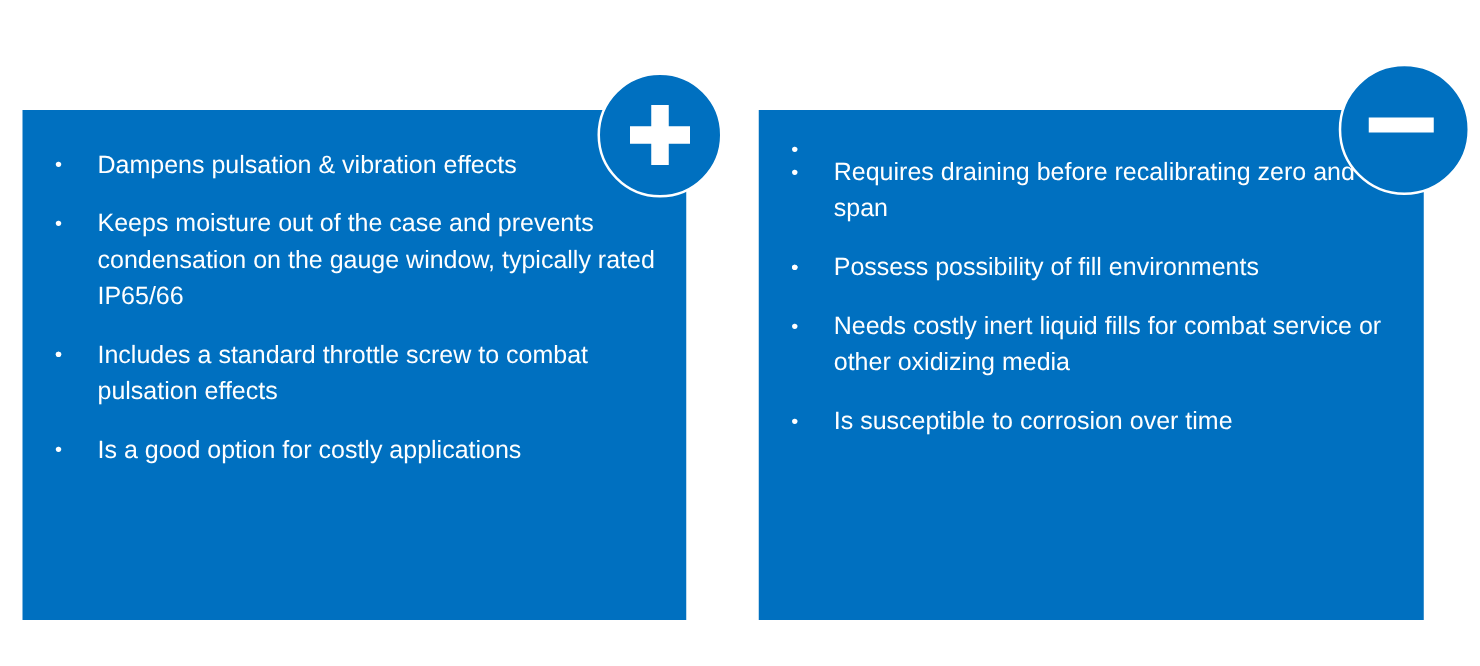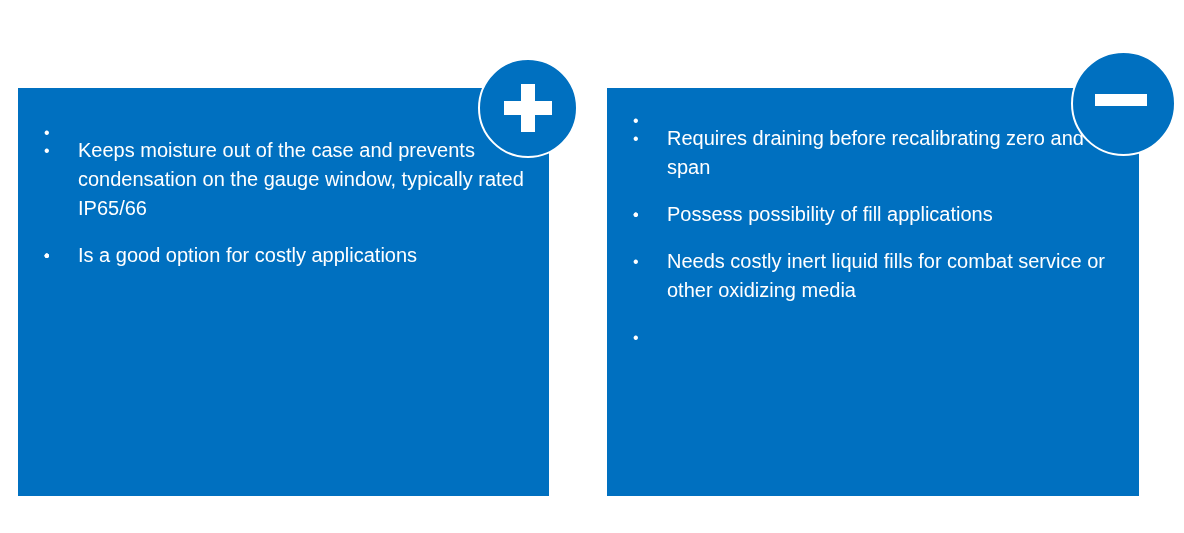--- a/index.html
+++ b/index.html
@@ -18,37 +18,37 @@
   .circle.minus { left:1071px; top:51px; width:105px; height:105px; }
   .plus .bar-h { position:absolute; left:24px; top:41px; width:48px; height:14px; background:#fff; }
   .plus .bar-v { position:absolute; left:41px; top:24px; width:14px; height:48px; background:#fff; }
   .minus .bar-h { position:absolute; left:22px; top:41px; width:52px; height:12px; background:#fff; }
 </style>
 </head>
 <body>
 
 <div class="panel pros">
   <ul class="items">
-    <li class="item"><span class="bullet">•</span></li>
+    <li class="item"><span class="bullet">•</span><span>Dampens pulsation &amp; vibration effects</span></li>
     <li class="item"><span class="bullet">•</span><span>Keeps moisture out of the case and prevents condensation on the gauge window, typically rated IP65/66</span></li>
     <li class="item"><span class="bullet">•</span></li>
-    <li class="item"><span class="bullet">•</span></li>
+    <li class="item"><span class="bullet">•</span><span>Includes a standard throttle screw to combat pulsation effects</span></li>
     <li class="item"><span class="bullet">•</span><span>Is a good option for costly applications</span></li>
   </ul>
 </div>
 <div class="circle plus">
   <div class="bar-h"></div>
   <div class="bar-v"></div>
 </div>
 
 <div class="panel cons">
   <ul class="items">
     <li class="item"><span class="bullet">•</span></li>
     <li class="item"><span class="bullet">•</span><span>Requires draining before recalibrating zero and span</span></li>
     <li class="item"><span class="bullet">•</span></li>
-    <li class="item"><span class="bullet">•</span><span>Possess possibility of fill applications</span></li>
+    <li class="item"><span class="bullet">•</span><span>Possess possibility of fill environments</span></li>
     <li class="item"><span class="bullet">•</span><span>Needs costly inert liquid fills for combat service or other oxidizing media</span></li>
-    <li class="item"><span class="bullet">•</span></li>
+    <li class="item"><span class="bullet">•</span><span>Is susceptible to corrosion over time</span></li>
   </ul>
 </div>
 <div class="circle minus">
   <div class="bar-h"></div>
 </div>
 
 </body></html>

